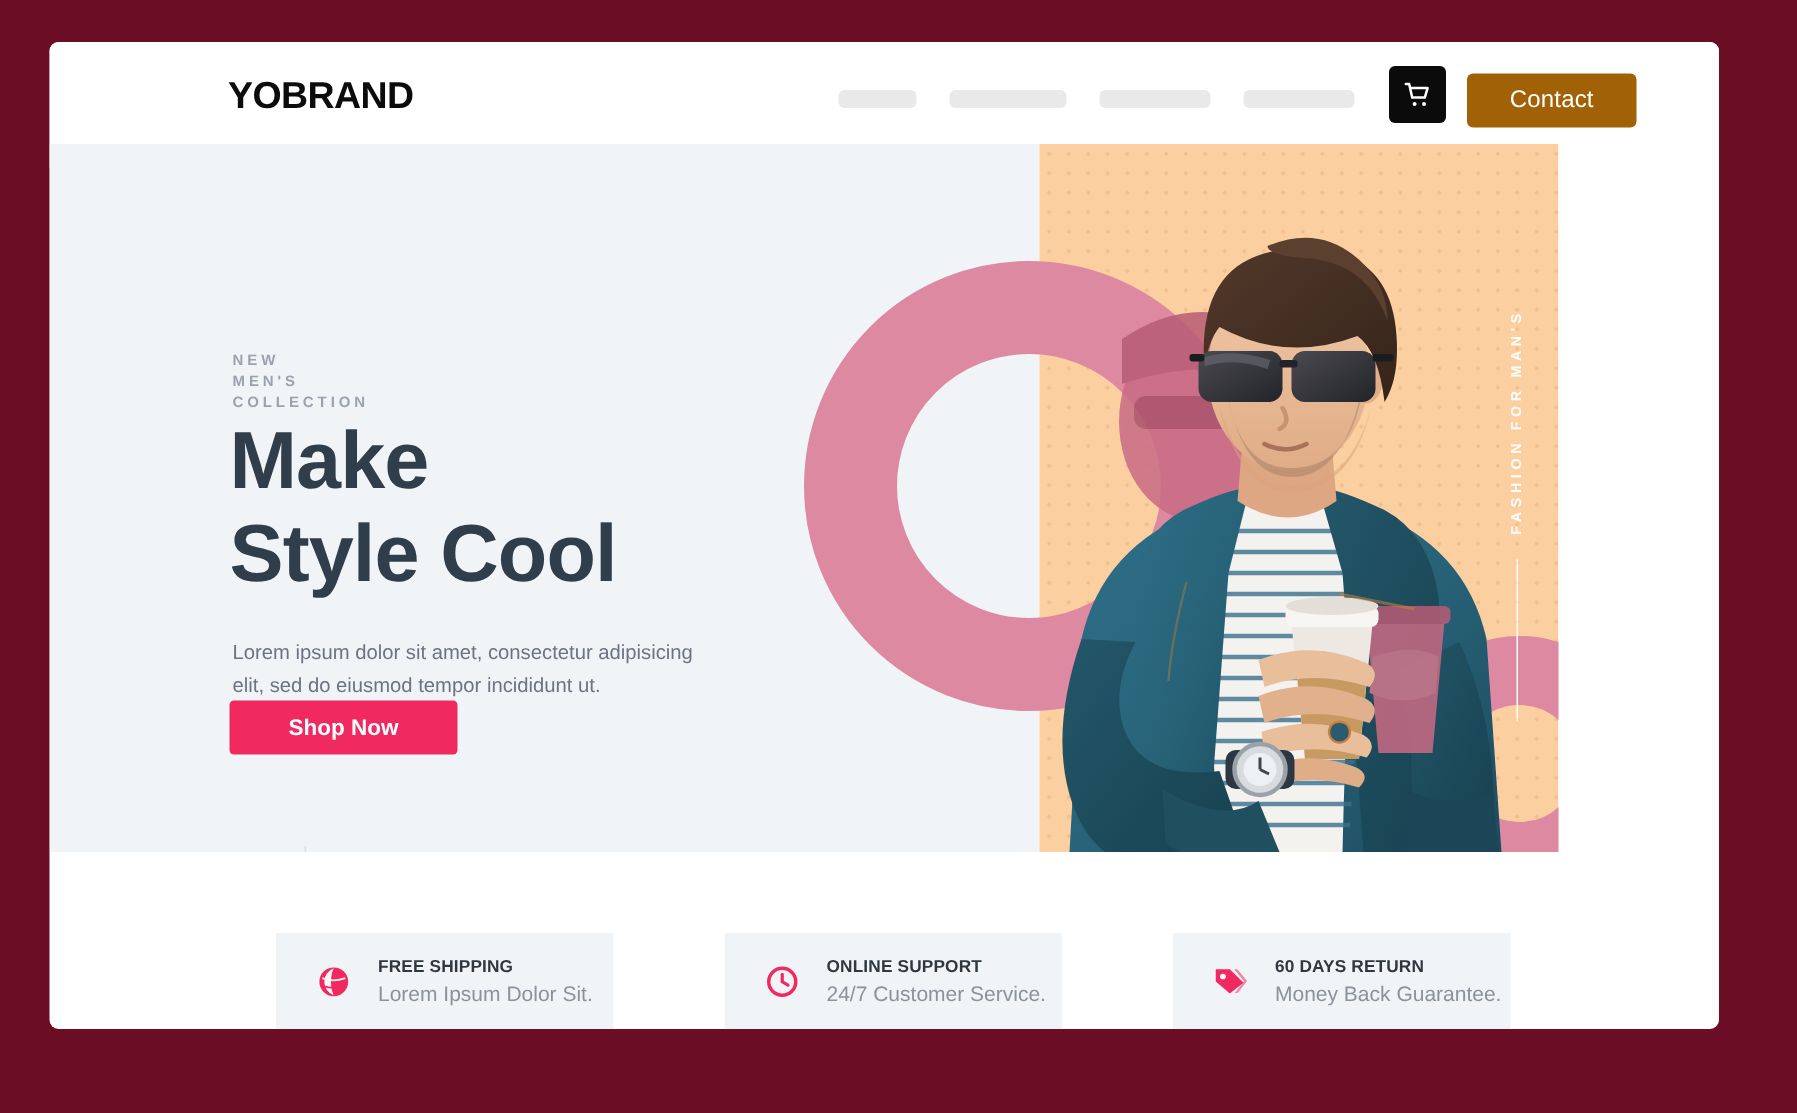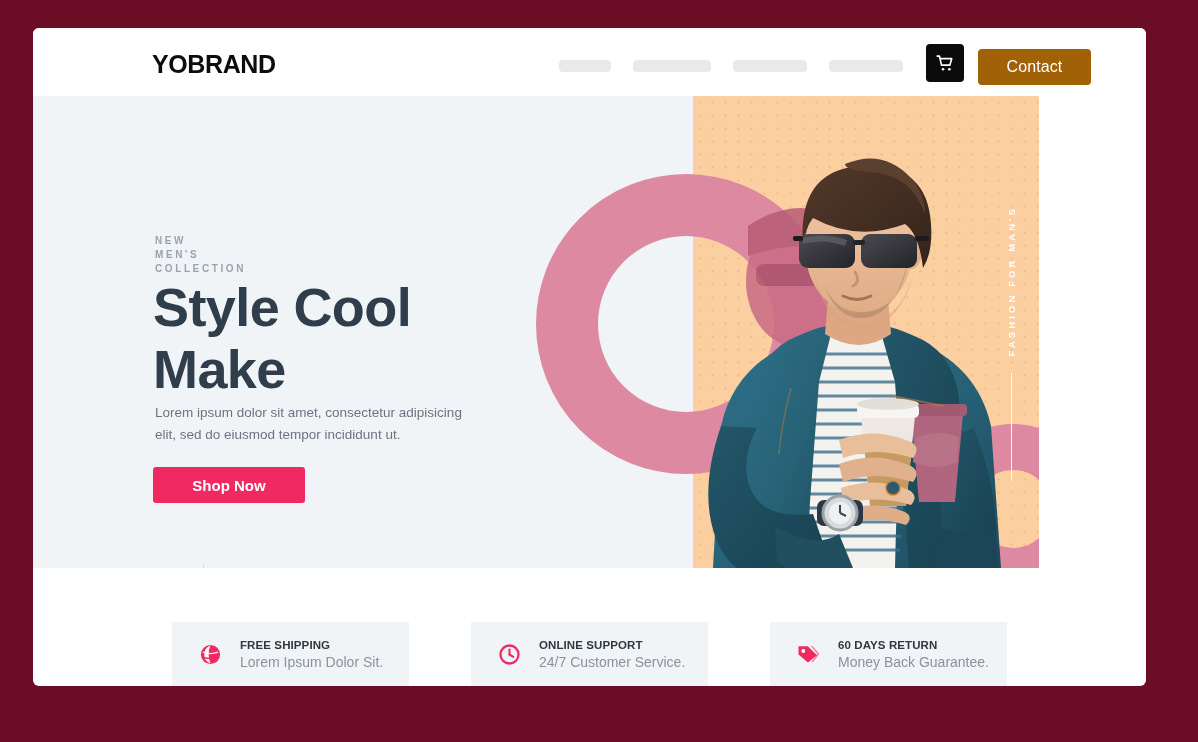--- a/index.html
+++ b/index.html
@@ -178,21 +178,21 @@
     font-size: 54px;
     line-height: 62px;
     font-weight: bold;
     color: #303E4C;
     letter-spacing: -0.6px;
   }
 
   .hero-desc {
     position: absolute;
     left: 122px;
-    top: 306px;
+    top: 328px;
     width: 330px;
     font-size: 13.5px;
     line-height: 22px;
     color: #6b7480;
   }
 
   .shop-button {
     position: absolute;
     left: 120px;
     top: 371px;
@@ -266,20 +266,21 @@
     padding: 0 139px;
   }
 
   .feature-card {
     flex: 1;
     background: #F1F4F7;
     display: flex;
     align-items: center;
     padding-left: 26px;
     gap: 18px;
+    margin-left: 12px;
   }
 
   .feature-icon {
     width: 24px;
     height: 24px;
     flex: none;
     display: flex;
     align-items: center;
     justify-content: center;
   }
@@ -455,22 +456,22 @@
       </svg>
     </div>
 
     <div class="hero-eyebrow">
       <div>NEW</div>
       <div>MEN'S</div>
       <div>COLLECTION</div>
     </div>
 
     <h1 class="hero-title">
+      <div>Make</div>
       <div>Style Cool</div>
-      <div>Make</div>
     </h1>
 
     <p class="hero-desc">Lorem ipsum dolor sit amet, consectetur adipisicing elit, sed do eiusmod tempor incididunt ut.</p>
 
     <button class="shop-button">Shop Now</button>
 
     <div class="slider-arrows">
       <span class="arrow-btn">←</span>
       <span class="arrow-divider"></span>
       <span class="arrow-btn">→</span>

